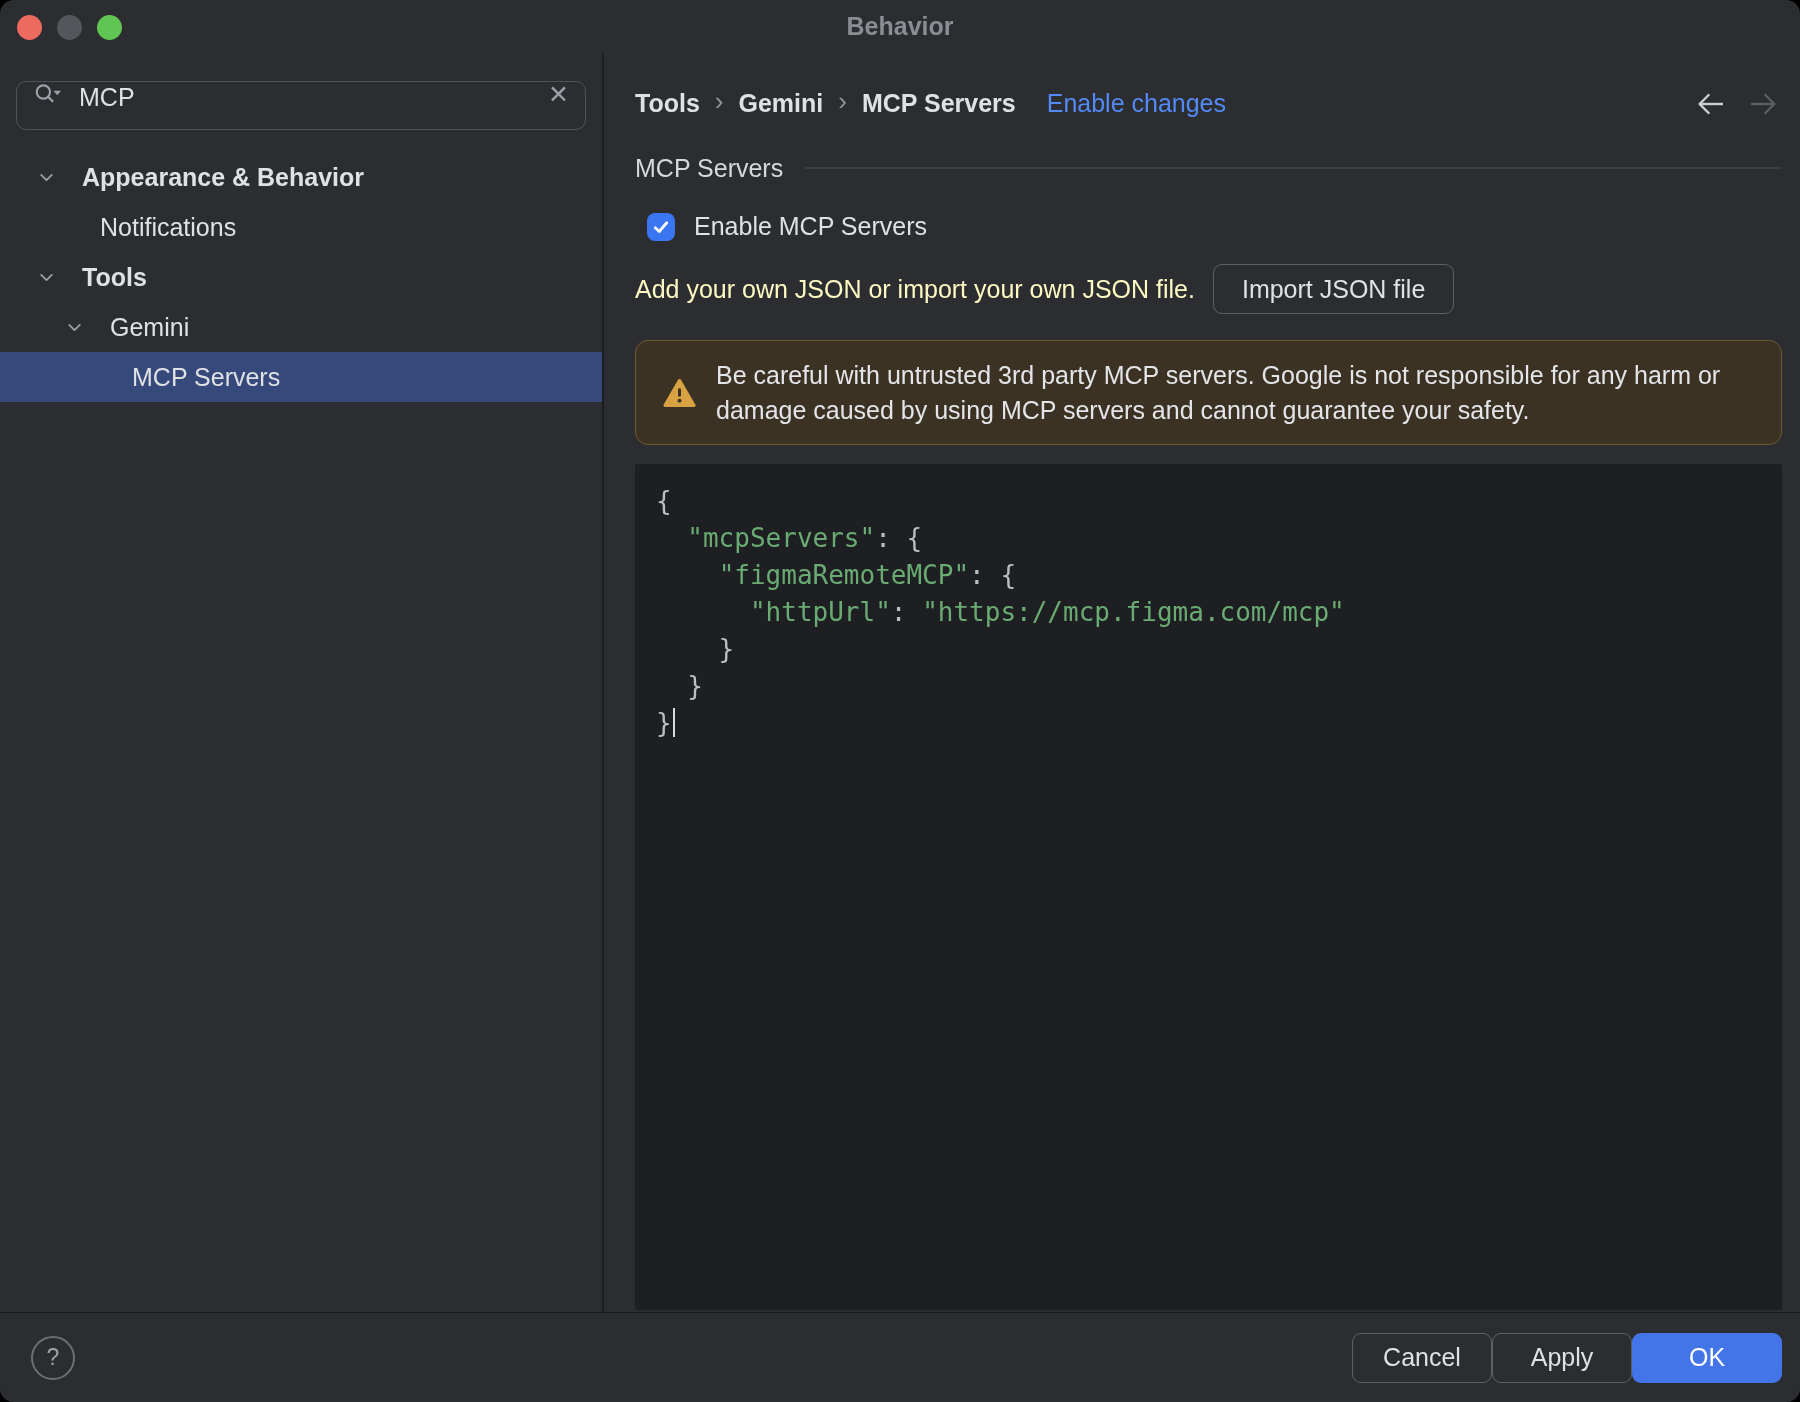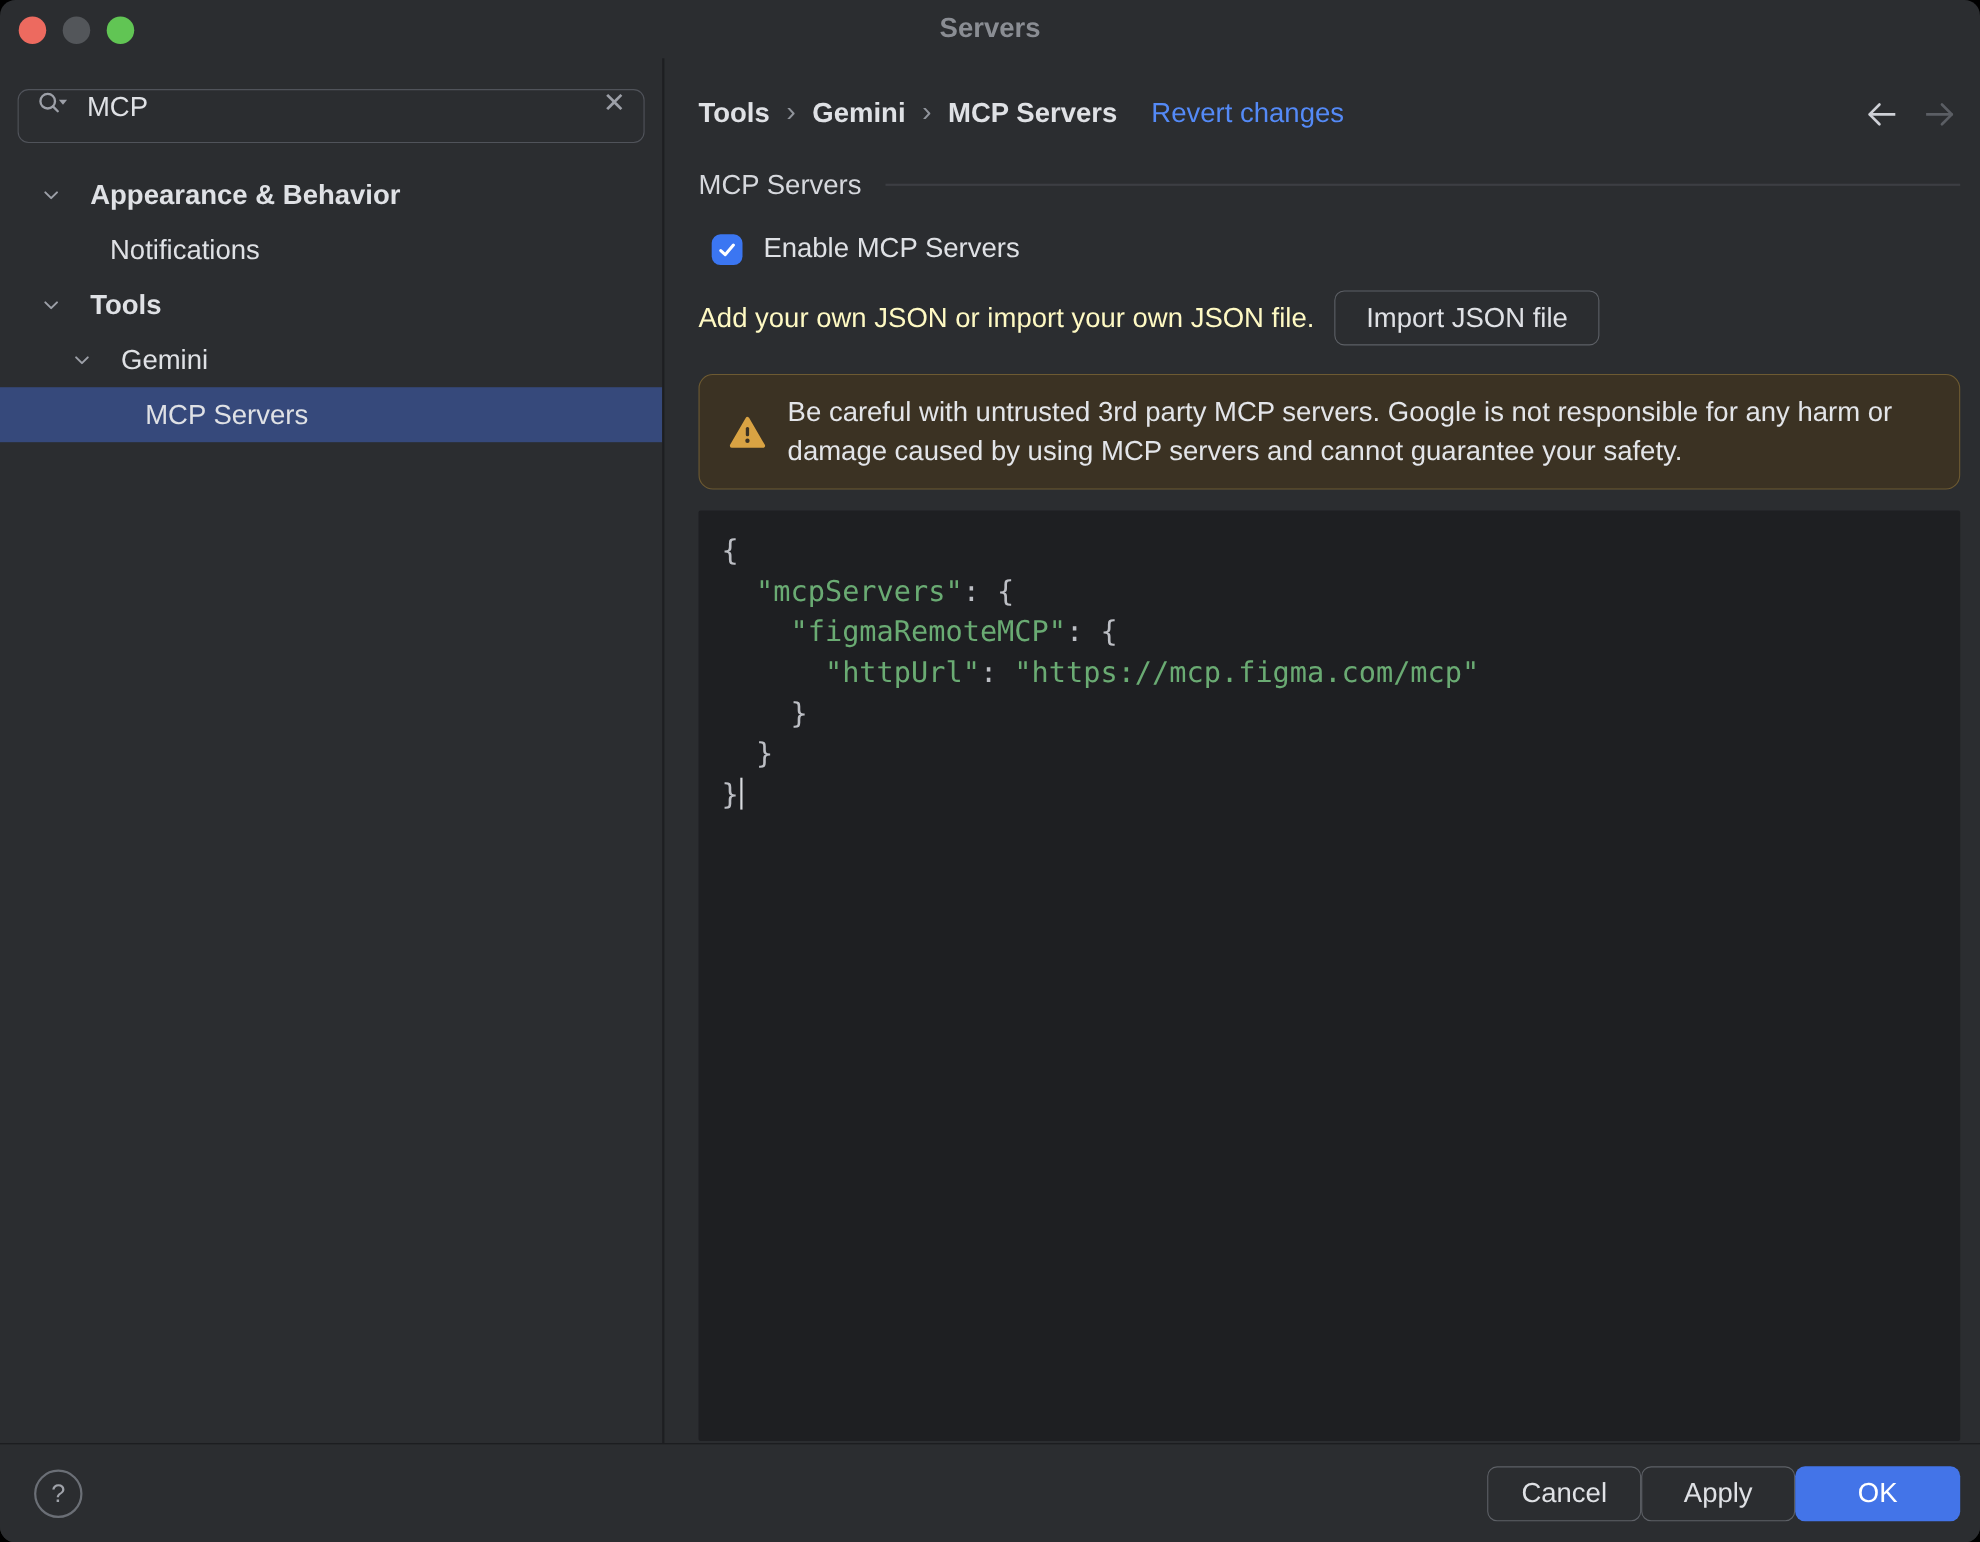--- a/index.html
+++ b/index.html
@@ -89,21 +89,21 @@
 <body>
 
 <div class="window">
 
   <div class="titlebar">
     <div class="lights">
       <div class="light close"></div>
       <div class="light min"></div>
       <div class="light zoom"></div>
     </div>
-    <div class="win-title">Servers</div>
+    <div class="win-title">Behavior</div>
   </div>
 
   <div class="searchbox">
     <span style="display:flex;">
       <svg width="30" height="25" viewBox="0 0 24 20">
         <circle cx="8.3" cy="8" r="5.3" fill="none" stroke="#9da0a8" stroke-width="1.7"></circle>
         <line x1="12.1" y1="11.8" x2="15.6" y2="15.3" stroke="#9da0a8" stroke-width="1.7" stroke-linecap="round"></line>
         <polygon points="16.4,7 22.4,7 19.4,10.6" fill="#9da0a8"></polygon>
       </svg>
     </span>
@@ -139,21 +139,21 @@
   </div>
 
   <div class="sidebar-divider"></div>
 
   <div class="breadcrumb">
     <span class="crumb">Tools</span>
     <span class="crumb-sep">›</span>
     <span class="crumb">Gemini</span>
     <span class="crumb-sep">›</span>
     <span class="crumb">MCP Servers</span>
-    <span class="revert">Revert changes</span>
+    <span class="revert">Enable changes</span>
   </div>
 
   <div class="nav-arrows">
     <svg width="34" height="24" viewBox="0 0 28 20">
       <line x1="4" y1="10" x2="24" y2="10" stroke="#ced0d6" stroke-width="2"></line>
       <polyline points="12,2.5 4.5,10 12,17.5" fill="none" stroke="#ced0d6" stroke-width="2" stroke-linecap="round" stroke-linejoin="round"></polyline>
     </svg>
     <svg width="34" height="24" viewBox="0 0 28 20">
       <line x1="4" y1="10" x2="24" y2="10" stroke="#5b5e64" stroke-width="2"></line>
       <polyline points="16,2.5 23.5,10 16,17.5" fill="none" stroke="#5b5e64" stroke-width="2" stroke-linecap="round" stroke-linejoin="round"></polyline>

